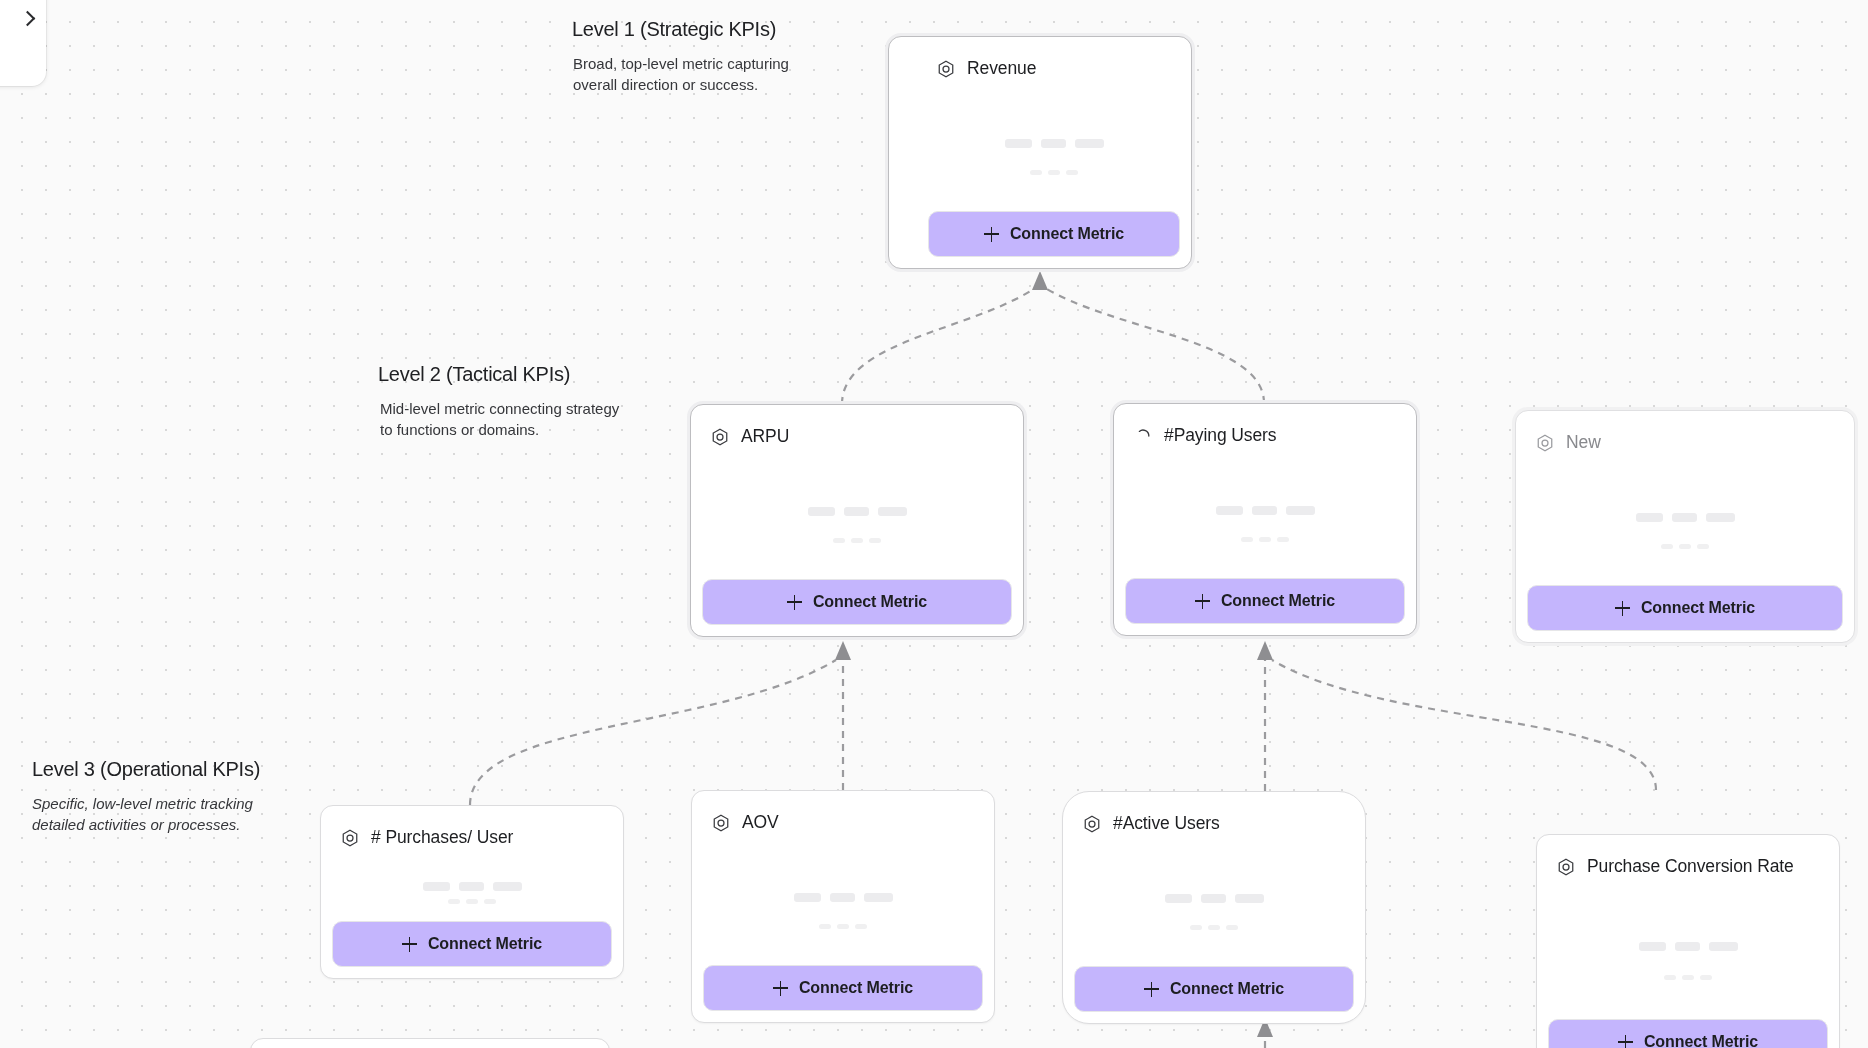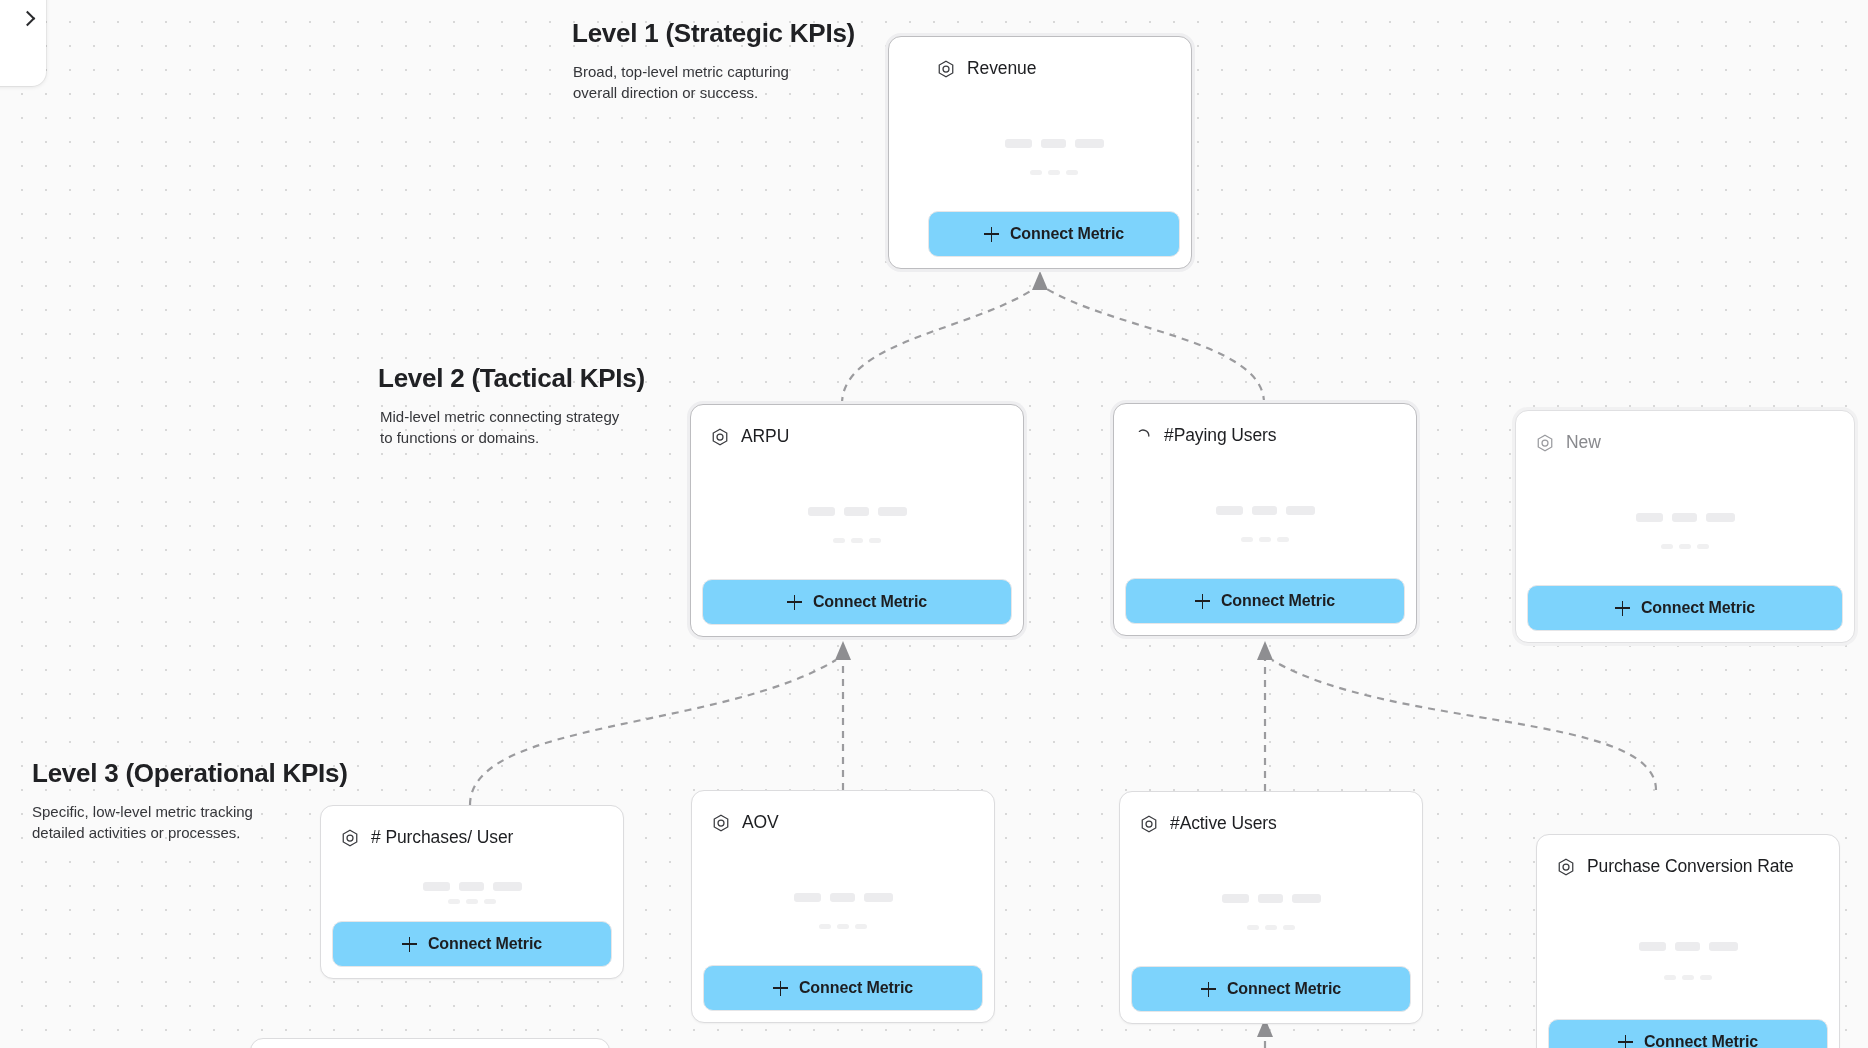--- a/index.html
+++ b/index.html
@@ -68,40 +68,40 @@
     stroke-linecap: butt;
   }
   #edges polygon { fill: #8e8e91; }
 
   
   .level-label {
     position: absolute;
     z-index: 5;
   }
   .level-title {
-    font-size: 26px;
-    font-weight: 700;
+    font-size: 20px;
+    font-weight: 400;
     letter-spacing: -0.25px;
     color: #202124;
     white-space: nowrap;
   }
   .level-desc {
     margin-top: 12px;
     font-size: 15px;
     line-height: 1.42;
     color: #35363a;
     width: 250px;
   }
 
   #level-1-label { left: 572px; top: 18px; }
   #level-1-label .level-desc { margin-left: 1px; width: 244px; }
   #level-2-label { left: 378px; top: 363px; }
   #level-2-label .level-desc { margin-left: 2px; width: 246px; }
   #level-3-label { left: 32px; top: 758px; }
-  #level-3-label .level-desc { margin-left: 0px; width: 252px; }
+  #level-3-label .level-desc { margin-left: 0px; width: 252px; font-style: italic; }
 
   
   .kpi-card {
     position: absolute;
     background: #ffffff;
     border: 1px solid #dcdcde;
     border-radius: 13px;
     box-shadow: 0 1px 2px rgba(16,17,20,0.045);
     display: flex;
     flex-direction: column;
@@ -163,21 +163,21 @@
   .skel-row.r1 .skel.w2 { width: 25px; }
   .skel-row.r1 .skel.w3 { width: 29px; }
   .skel-row.r2 .skel { height: 5px; width: 12px; background: #f0f0f1; }
 
   
   .connect-btn {
     margin: 0 11px 11px 11px;
     height: 46px;
     border: 1px solid #e6e6e8;
     border-radius: 10px;
-    background: #7dd3fc;
+    background: #c4b5fd;
     display: flex;
     align-items: center;
     justify-content: center;
     gap: 11px;
     flex: none;
     cursor: pointer;
   }
   .connect-btn .plus {
     position: relative;
     width: 15px;
@@ -200,21 +200,21 @@
   }
 
   
   #card-revenue      { left: 888px; top: 36px;  width: 304px; height: 233px; padding-left: 28px; }
   #card-arpu         { left: 690px; top: 404px; width: 334px; height: 233px; }
   #card-paying-users { left: 1113px; top: 403px; width: 304px; height: 233px; }
   #card-new          { left: 1515px; top: 410px; width: 340px; height: 233px; }
 
   #card-purchases-user { left: 320px;  top: 805px; width: 304px; height: 174px; }
   #card-aov            { left: 691px;  top: 790px; width: 304px; height: 233px; }
-  #card-active-users   { left: 1119px; top: 791px; width: 304px; height: 233px; }
+  #card-active-users   { left: 1062px; top: 791px; width: 304px; height: 233px; border-radius: 27px; }
   #card-pcr            { left: 1536px; top: 790px; width: 304px; height: 243px; margin-top: 44px; }
 
   #card-partial-bottom {
     left: 250px; top: 1038px; width: 360px; height: 160px;
   }
 </style>
 </head>
 <body>
 
 <div id="canvas">

